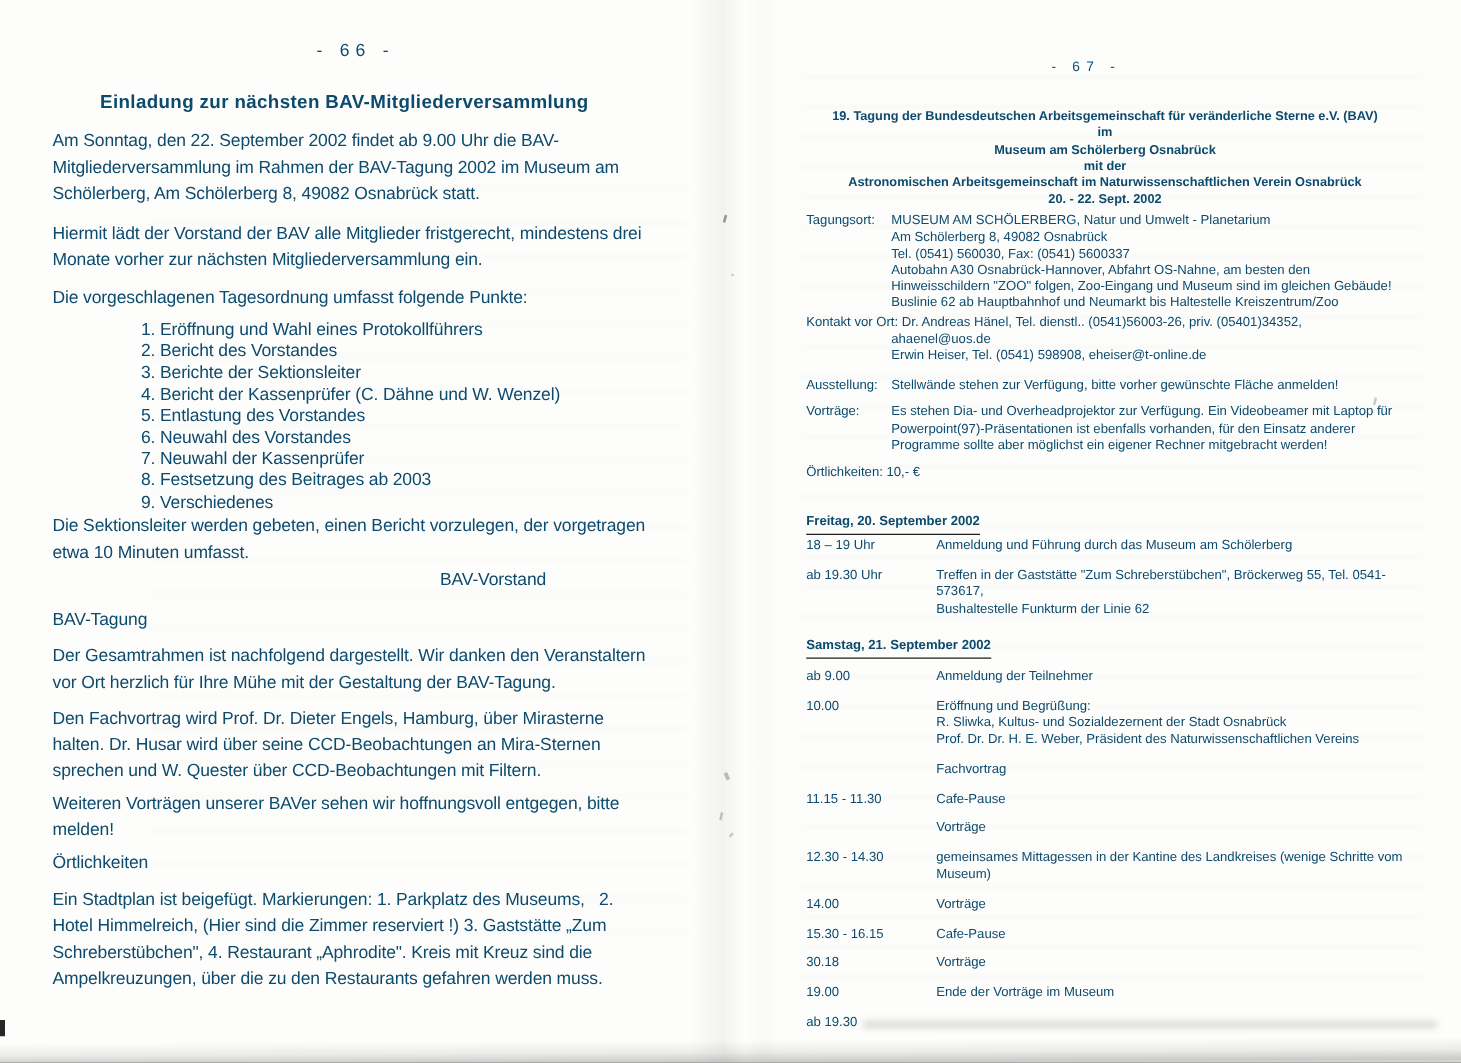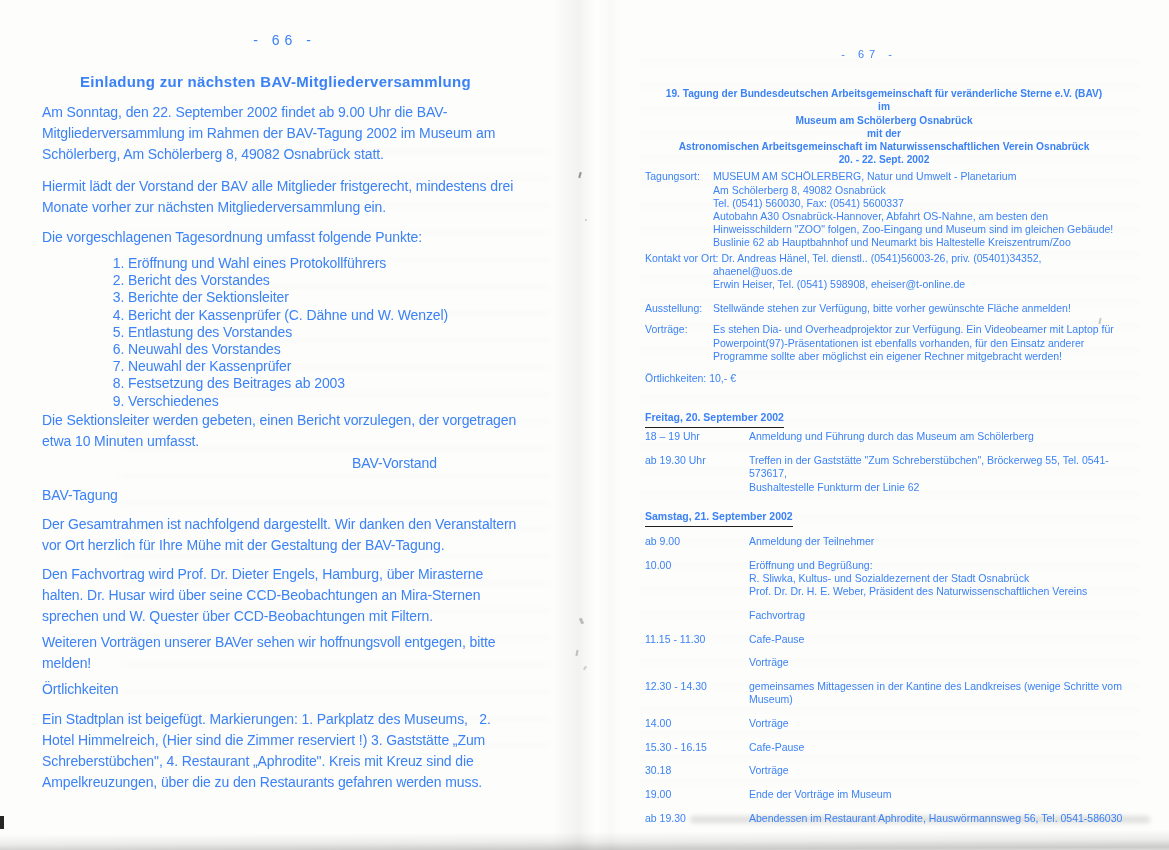--- a/index.html
+++ b/index.html
@@ -1,20 +1,20 @@
 <!DOCTYPE html>
 <html><head>
 <meta charset="utf-8">
 <style>
   html,body { margin:0; padding:0; background:#777; }
   .scan {
     position:relative; width:1169px; height:850px; overflow:hidden;
     background:#fdfdfb;
     font-family:"Liberation Sans", sans-serif;
-    color:#3b82f6;
+    color:#0c4a6e;
   }
   
   .fold-shadow { position:absolute; left:552px; top:0; width:70px; height:850px;
     background:linear-gradient(90deg, rgba(0,0,0,0) 0%, rgba(0,0,0,0.045) 38%, rgba(255,255,255,0.5) 62%, rgba(0,0,0,0.015) 85%, rgba(0,0,0,0) 100%); }
   .bottom-band { position:absolute; left:-6px; bottom:-4px; width:1181px; height:22px;
     background:linear-gradient(180deg, rgba(0,0,0,0) 0%, rgba(0,0,0,0.07) 45%, rgba(0,0,0,0.20) 80%, rgba(0,0,0,0.10) 100%);
     transform:rotate(-0.25deg); }
   .corner-notch { position:absolute; left:0; top:816px; width:4px; height:13px; background:#262626; }
   .ghost-a { position:absolute; left:640px; top:60px; width:500px; height:730px; pointer-events:none;
     background:repeating-linear-gradient(180deg, rgba(110,110,110,0.035) 0 3px, rgba(0,0,0,0) 3px 24px); filter:blur(2px); }
@@ -205,16 +205,15 @@
     <div class="srow mb10">
       <div>30.18</div>
       <div class="pre">Vorträge</div>
     </div>
     <div class="srow mb10">
       <div>19.00</div>
       <div class="pre">Ende der Vorträge im Museum</div>
     </div>
     <div class="srow mb0">
       <div>ab 19.30</div>
-      <div class="pre">Abendessen im Restaurant Aphrodite, Hauswörmannsweg 56, Tel. 0541-586030</div>
     </div>
   </section>
 </div>
 
 </body></html>

